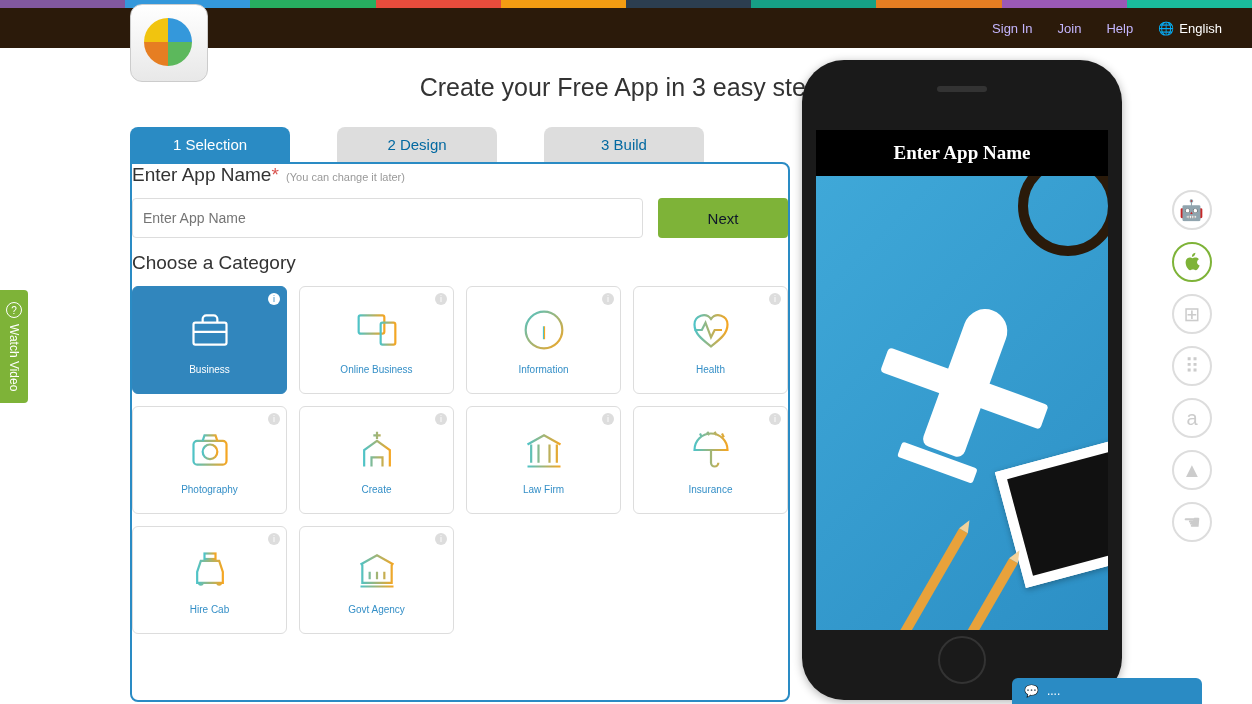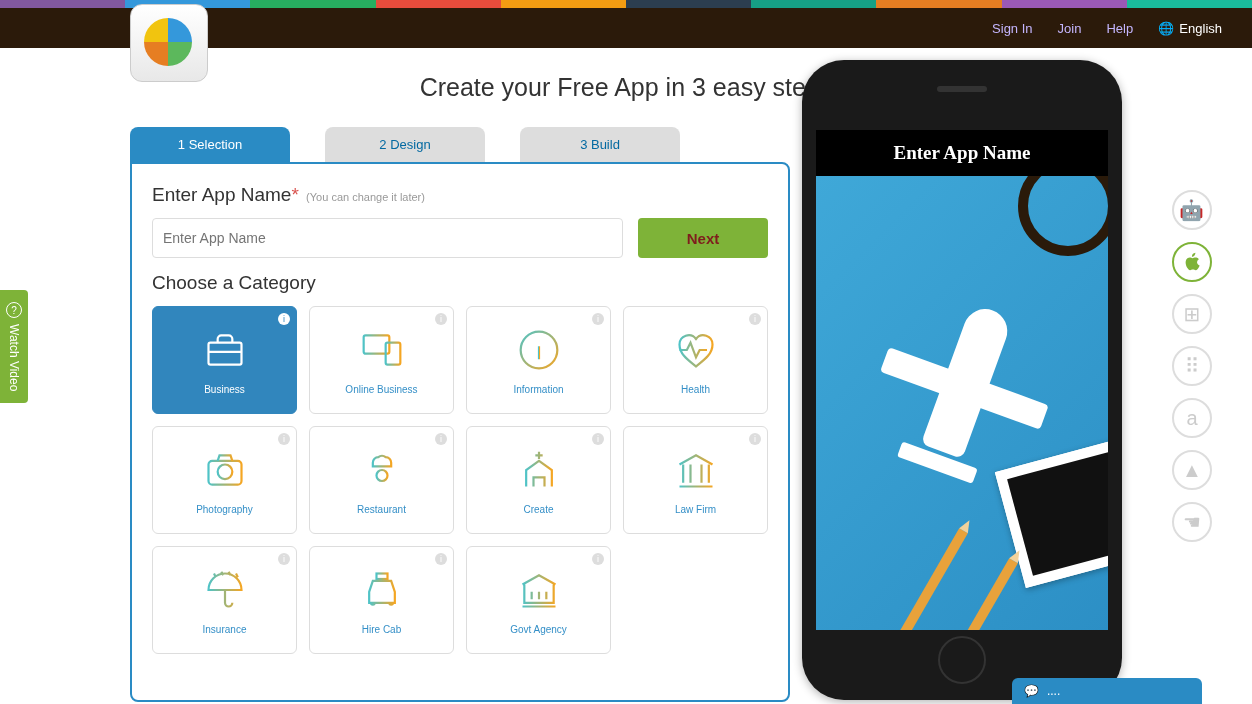--- a/index.html
+++ b/index.html
@@ -15,33 +15,33 @@
 .logo { position: absolute; top: 4px; left: 130px; width: 78px; height: 78px; background: linear-gradient(#fff, #e8e8e8); border-radius: 12px; border: 1px solid #ccc; display: flex; align-items: center; justify-content: center; z-index: 10; }
 .logo-inner { width: 50px; height: 50px; position: relative; }
 .pie { width: 48px; height: 48px; border-radius: 50%; background: conic-gradient(#3498db 0 90deg, #5cb85c 90deg 180deg, #e67e22 180deg 270deg, #f1c40f 270deg 360deg); }
 
 .page-title { text-align: center; font-size: 25px; color: #333; margin-top: 25px; font-weight: normal; }
 
 .main-wrap { display: flex; padding: 0 40px 0 130px; margin-top: 25px; }
 .left-panel { flex: 1; max-width: 660px; }
 
 .tabs { display: flex; gap: 0; }
-.tab { flex: 0 0 160px; height: 35px; display: flex; align-items: center; justify-content: center; border-radius: 8px 8px 0 0; font-size: 13px; margin-right: 35px; }
+.tab { flex: 0 0 160px; height: 35px; display: flex; align-items: center; justify-content: center; border-radius: 8px 8px 0 0; font-size: 15px; margin-right: 47px; }
 .tab.active { background: #2a8bc4; color: #fff; }
 .tab.inactive { background: #ddd; color: #0369a1; }
 
-.panel { border: 2px solid #2a8bc4; border-radius: 0 8px 8px 8px; padding: 20px; height: 540px; overflow: hidden; }
+.panel { border: 2px solid #2a8bc4; border-radius: 0 8px 8px 8px; height: 540px; overflow: hidden; }
 
 .field-label { font-size: 19px; color: #333; }
 .field-label .req { color: #d9534f; }
 .field-hint { font-size: 11px; color: #999; margin-left: 2px; }
 
 .input-row { display: flex; gap: 15px; margin-top: 12px; }
 .app-input { flex: 1; height: 40px; border: 1px solid #ddd; border-radius: 4px; padding: 0 10px; font-size: 14px; color: #999; }
-.next-btn { width: 130px; height: 40px; background: #7eb338; color: #7f1d1d; border: none; border-radius: 4px; font-size: 15px; font-weight: bold; cursor: pointer; }
+.next-btn { width: 130px; height: 40px; background: #7eb338; color: #0f172a; border: none; border-radius: 4px; font-size: 15px; font-weight: normal; cursor: pointer; }
 
 .cat-title { font-size: 19px; color: #333; margin-top: 14px; }
 .cat-grid { display: grid; grid-template-columns: repeat(4, 1fr); gap: 12px; margin-top: 12px; }
 .cat-card { border: 1px solid #ddd; border-radius: 6px; height: 108px; display: flex; flex-direction: column; align-items: center; justify-content: center; position: relative; cursor: pointer; }
 .cat-card.selected { background: #3186bd; border-color: #3186bd; }
 .cat-card .info-dot { position: absolute; top: 6px; right: 6px; width: 12px; height: 12px; border-radius: 50%; background: #ddd; font-size: 9px; color: #fff; display: flex; align-items: center; justify-content: center; }
 .cat-card.selected .info-dot { background: #fff; color: #3186bd; }
 .cat-icon { width: 48px; height: 48px; display: flex; align-items: center; justify-content: center; }
 .cat-label { font-size: 10px; margin-top: 10px; color: #348fc7; }
 .cat-card.selected .cat-label { color: #fff; }
@@ -196,37 +196,20 @@
                 <rect x="3" y="7" width="18" height="13" rx="2"></rect>
                 <circle cx="12" cy="13" r="4"></circle>
                 <path d="M8 7l1-3h6l1 3"></path>
               </svg>
             </div>
             <div class="cat-label">Photography</div>
           </div>
           <div class="cat-card">
             <div class="info-dot">i</div>
             <div class="cat-icon">
-              <svg viewBox="0 0 24 24" width="44" height="44" fill="none" stroke="url(#g5)" stroke-width="1.2">
-                <defs>
-                  <linearGradient id="g5">
-                    <stop offset="0" stop-color="#4fc3c7"></stop>
-                    <stop offset="1" stop-color="#f5a623"></stop>
-                  </linearGradient>
-                </defs>
-                <path d="M7 8a3 3 0 013-3 3 3 0 014 0 3 3 0 013 3v2H7z"></path>
-                <circle cx="12" cy="15" r="3"></circle>
-                <path d="M9 21h6"></path>
-              </svg>
-            </div>
-            <div class="cat-label">Restaurant</div>
-          </div>
-          <div class="cat-card">
-            <div class="info-dot">i</div>
-            <div class="cat-icon">
               <svg viewBox="0 0 24 24" width="44" height="44" fill="none" stroke="url(#g6)" stroke-width="1.2">
                 <defs>
                   <linearGradient id="g6">
                     <stop offset="0" stop-color="#4fc3c7"></stop>
                     <stop offset="1" stop-color="#f5a623"></stop>
                   </linearGradient>
                 </defs>
                 <path d="M12 2v4M10 4h4M5 21V12l7-5 7 5v9M9 21v-5h6v5"></path>
               </svg>
             </div>

